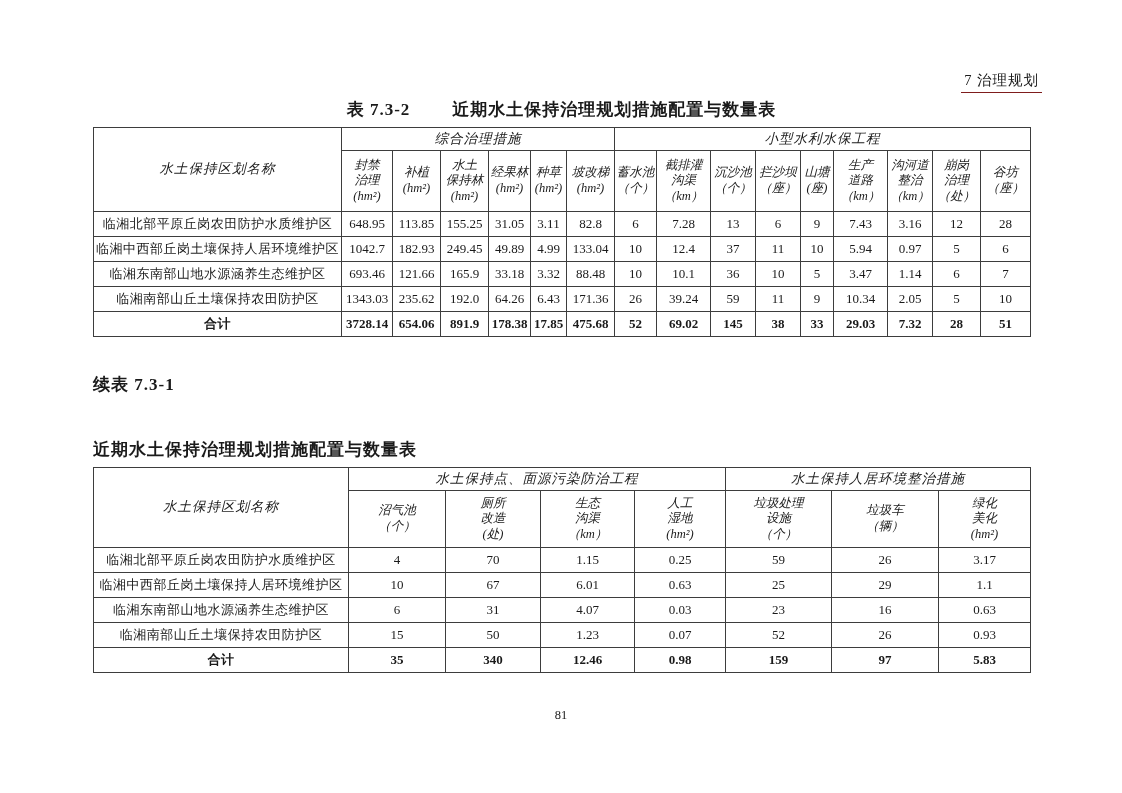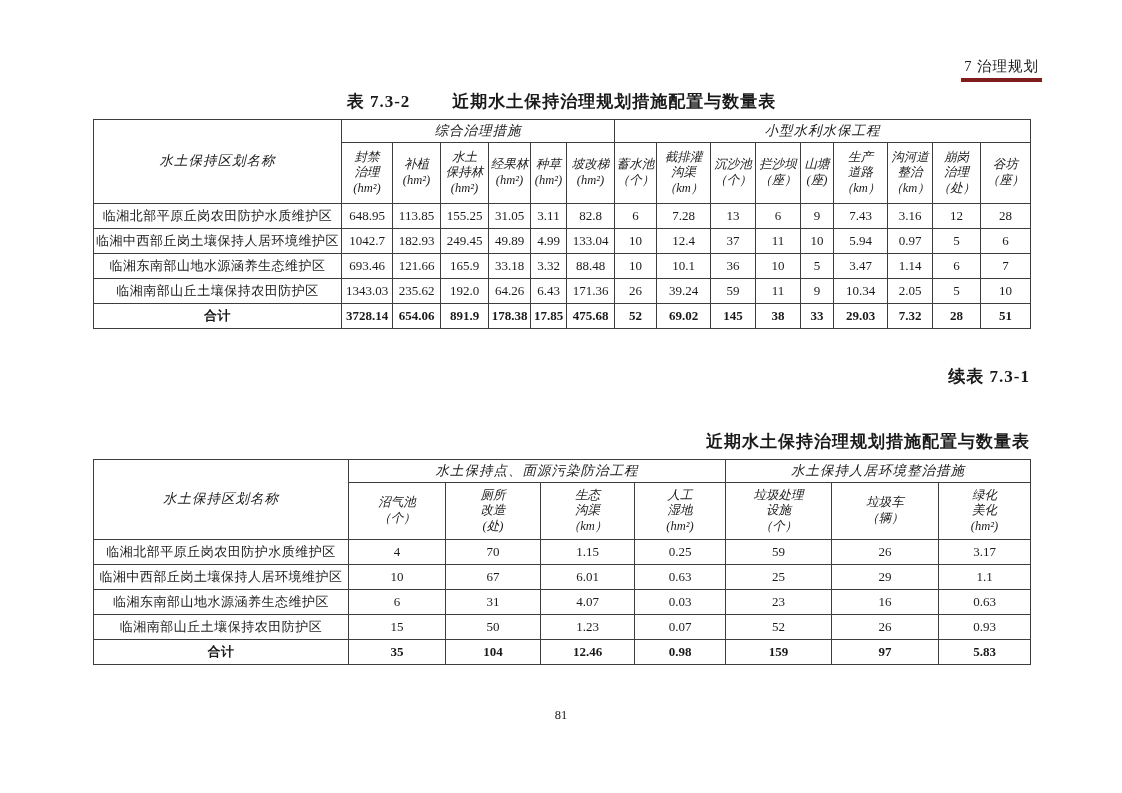--- a/index.html
+++ b/index.html
@@ -2,28 +2,28 @@
 <html><head>
 <meta charset="utf-8">
 <style>
   html,body{margin:0;padding:0;}
   body{
     width:1122px;height:793px;background:#ffffff;position:relative;
     font-family:"Liberation Serif","DejaVu Serif",serif;color:#1a1a1a;
     overflow:hidden;
   }
   .header-right{
-    position:absolute;top:57px;right:80px;
+    position:absolute;top:71px;right:80px;
     font-size:14.5px;letter-spacing:1px;
-    border-bottom:4px solid #7f1d1d;padding:0 3px 2px 3px;text-align:center;
+    border-bottom:1px solid #7f1d1d;padding:0 3px 2px 3px;text-align:center;
   }
   .content{position:absolute;left:93px;top:90px;width:937px;}
   .caption{
-    display:flex;justify-content:center;align-items:flex-end;gap:42px;
-    font-weight:bold;font-size:17px;margin:0 0 6px 0;letter-spacing:1px;
+    display:flex;justify-content:center;align-items:flex-start;gap:42px;
+    font-weight:bold;font-size:17px;margin:8px 0 6px 0;letter-spacing:1px;
   }
   .caption.second{margin-top:36px;flex-direction:column;}
   table{
     border-collapse:collapse;table-layout:fixed;width:937px;
     font-size:13px;
   }
   th,td{
     border:1px solid #3d3d3d;text-align:center;vertical-align:middle;
     padding:1px 1px;overflow:hidden;font-weight:normal;
   }
@@ -291,21 +291,21 @@
           <td>50</td>
           <td>1.23</td>
           <td>0.07</td>
           <td>52</td>
           <td>26</td>
           <td>0.93</td>
         </tr>
         <tr class="total">
           <td class="name-cell">合计</td>
           <td>35</td>
-          <td>104</td>
+          <td>340</td>
           <td>12.46</td>
           <td>0.98</td>
           <td>159</td>
           <td>97</td>
           <td>5.83</td>
         </tr>
       </tbody>
   </table>
 
 </div>

